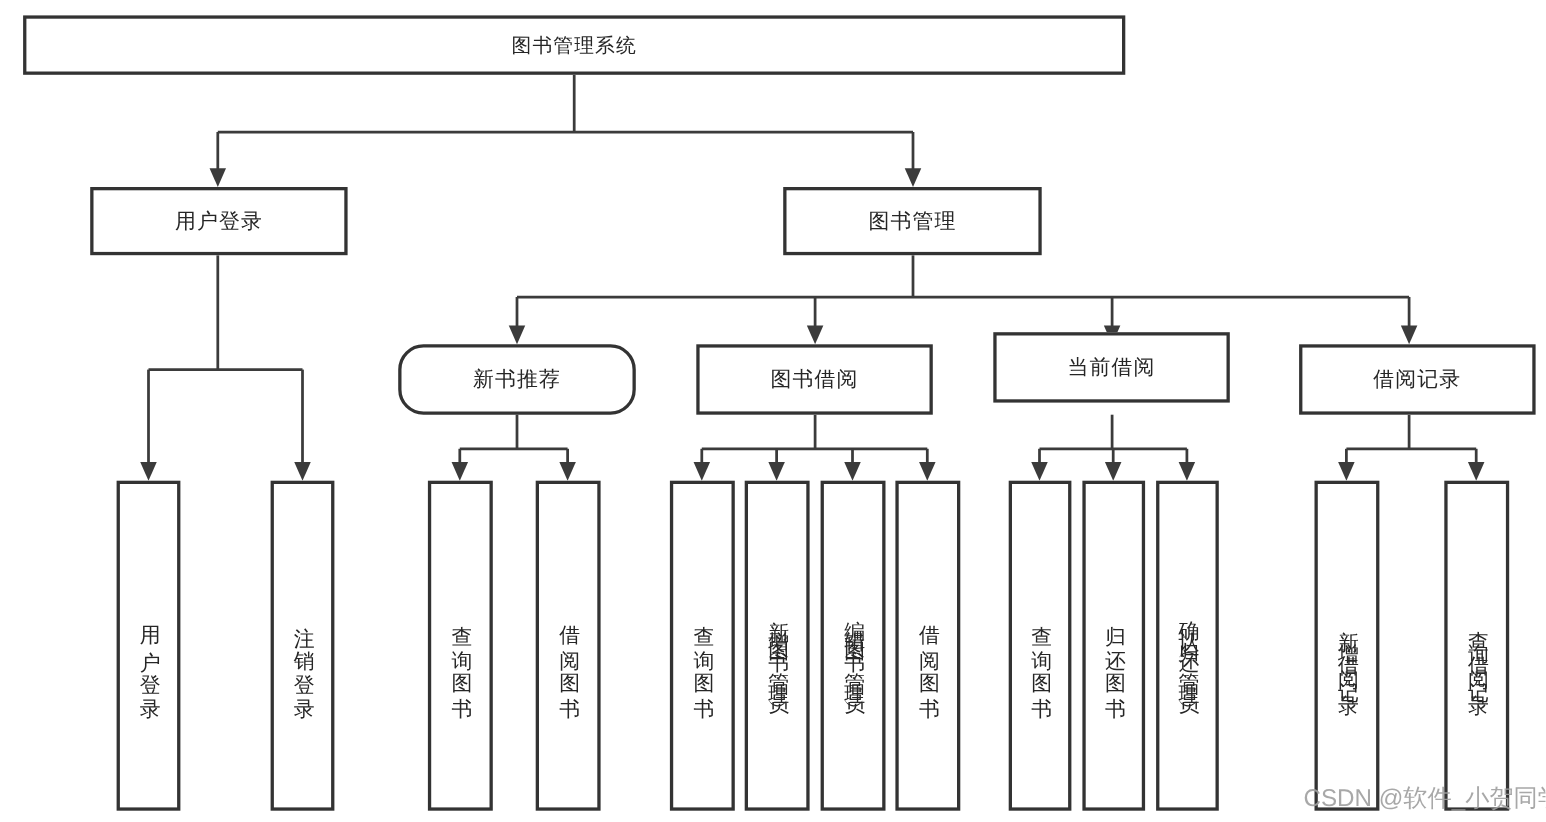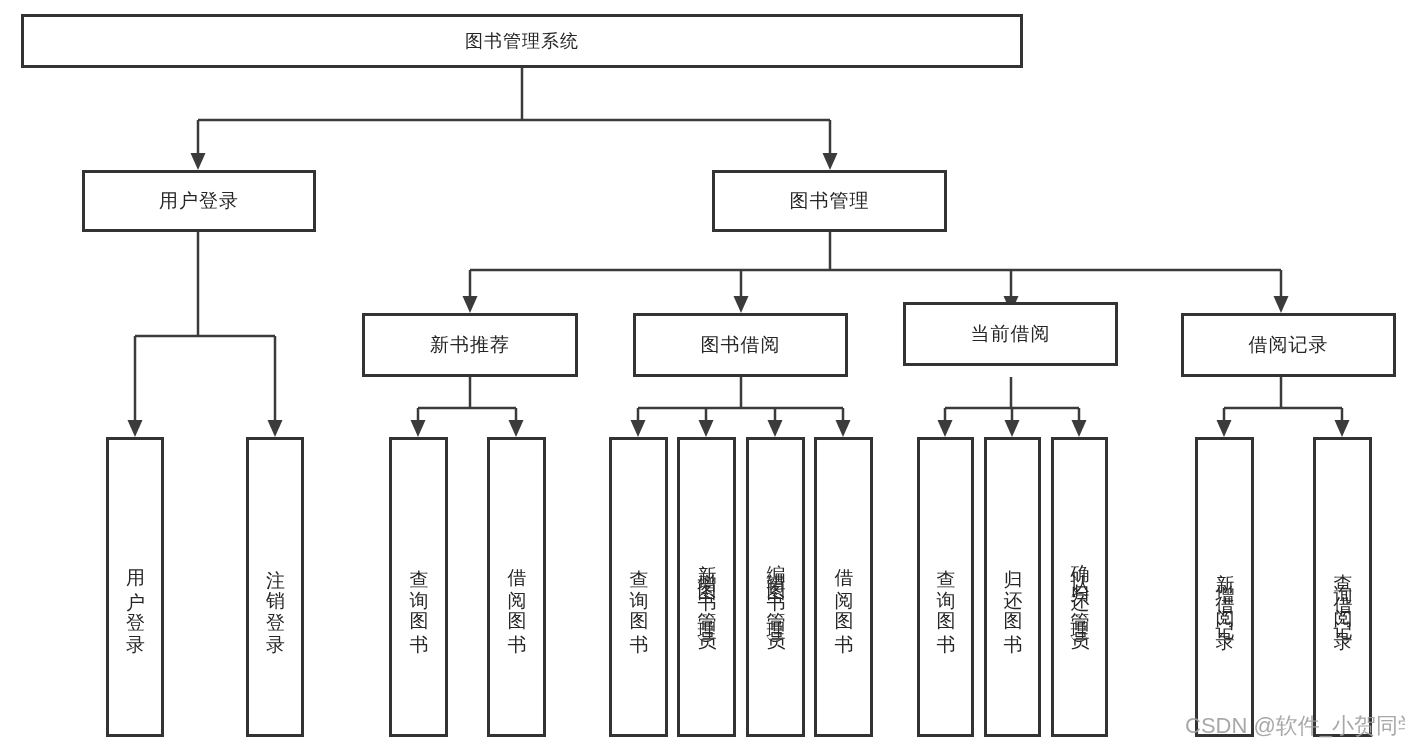--- a/index.html
+++ b/index.html
@@ -107,21 +107,21 @@
     <span>图书管理系统</span>
   </div>
 
   <div class="box" style="left:82px;top:170px;width:234px;height:62px;">
     <span>用户登录</span>
   </div>
   <div class="box" style="left:712px;top:170px;width:235px;height:62px;justify-content:center;">
     <span>图书管理</span>
   </div>
 
-  <div class="box" style="left:362px;top:313px;width:216px;height:64px;">
+  <div class="box" style="left:362px;top:313px;width:216px;height:64px;border-radius:23px;">
     <span>新书推荐</span>
   </div>
   <div class="box" style="left:633px;top:313px;width:215px;height:64px;">
     <span>图书借阅</span>
   </div>
   <div class="box" style="left:903px;top:302px;width:215px;height:64px;">
     <span>当前借阅</span>
   </div>
   <div class="box" style="left:1181px;top:313px;width:215px;height:64px;">
     <span>借阅记录</span>

